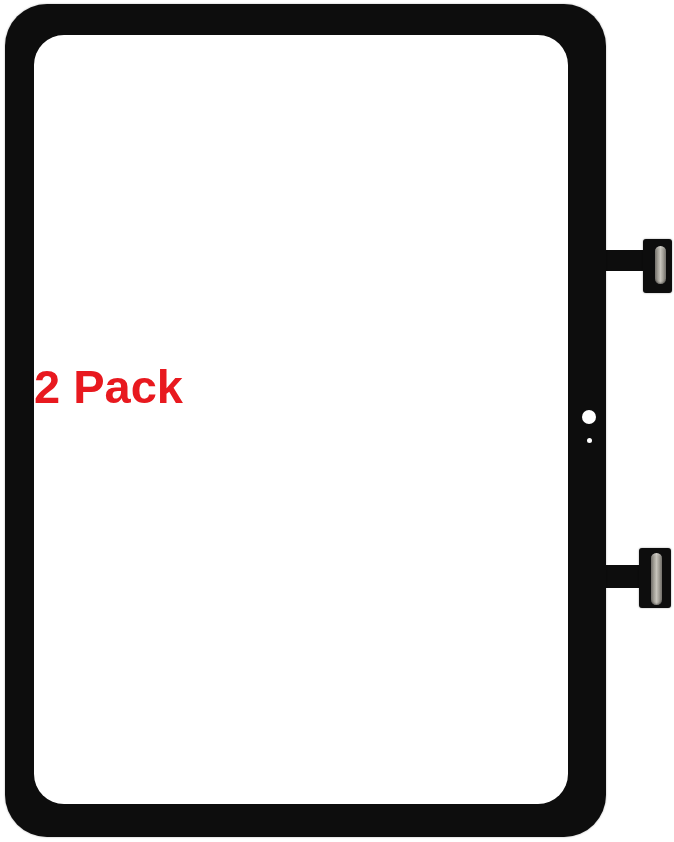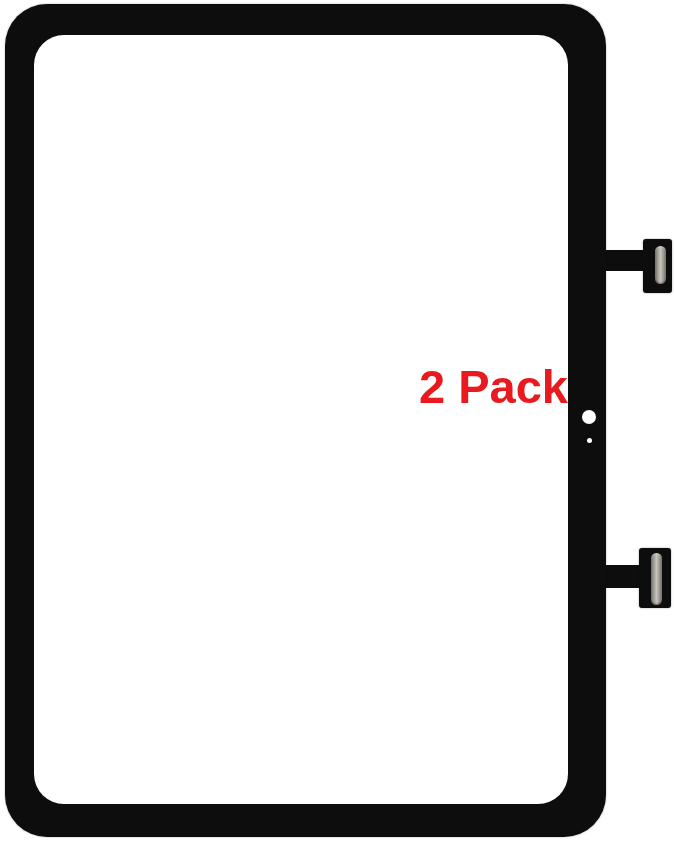--- a/index.html
+++ b/index.html
@@ -84,21 +84,21 @@
   .slot-bottom { left: 651px; top: 553px; width: 11px; height: 52px; }
 
   
   .pack-label {
     position: absolute;
     left: 34px;
     top: 362px;
     width: 534px;
     height: 50px;
     line-height: 50px;
-    text-align: right;
+    text-align: left;
     font-size: 47px;
     font-weight: bold;
     color: #e8191f;
     letter-spacing: 0px;
     user-select: none;
   }
 </style>
 </head>
 <body>
 

